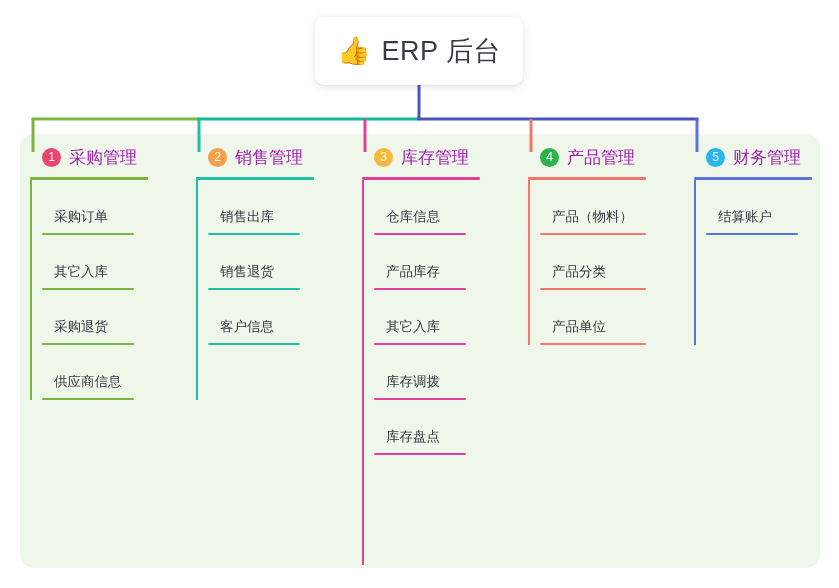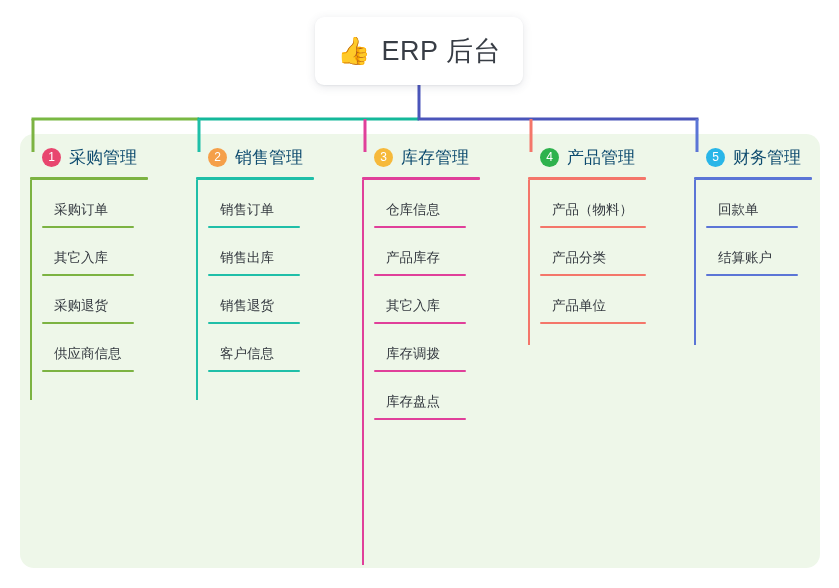--- a/index.html
+++ b/index.html
@@ -89,21 +89,21 @@
     border-radius: 50%;
     color: #ffffff;
     font-size: 12px;
     line-height: 19px;
     text-align: center;
     flex: 0 0 auto;
     font-weight: normal;
   }
   .col-title {
     font-size: 17px;
-    color: #0c4a6e;
+    color: #a21caf;
     white-space: nowrap;
   }
   .col-rule {
     height: 3px;
     margin-top: 8px;
     border-radius: 1px;
   }
 
   
   .leaves {
@@ -112,21 +112,21 @@
     padding-left: 12px;
   }
   .leaf-spine {
     position: absolute;
     left: 0px;
     top: 0;
     width: 2px;
   }
   .leaf {
     position: relative;
-    height: 48px;
+    height: 55px;
     box-sizing: border-box;
   }
   .leaf-label {
     position: absolute;
     left: 12px;
     bottom: 9px;
     font-size: 13.5px;
     color: #33383f;
     white-space: nowrap;
   }
@@ -193,24 +193,20 @@
       </div>
       <div class="column" style="left: 196px; width: 150px;">
         <div class="col-head">
           <span class="badge" style="background: rgb(245, 160, 74);">2</span>
           <span class="col-title">销售管理</span>
         </div>
         <div class="col-rule" style="background: rgb(31, 191, 168); width: 118px;"></div>
         <div class="leaves">
           <div class="leaf-spine" style="background: rgb(31, 191, 168); height: 220px;"></div>
           <div class="leaf">
-            <span class="leaf-label">销售订单</span>
-            <div class="leaf-rule" style="background: rgb(31, 191, 168); width: 92px;"></div>
-          </div>
-          <div class="leaf">
             <span class="leaf-label">销售出库</span>
             <div class="leaf-rule" style="background: rgb(31, 191, 168); width: 92px;"></div>
           </div>
           <div class="leaf">
             <span class="leaf-label">销售退货</span>
             <div class="leaf-rule" style="background: rgb(31, 191, 168); width: 92px;"></div>
           </div>
           <div class="leaf">
             <span class="leaf-label">客户信息</span>
             <div class="leaf-rule" style="background: rgb(31, 191, 168); width: 92px;"></div>
@@ -271,24 +267,20 @@
       </div>
       <div class="column" style="left: 694px; width: 130px;">
         <div class="col-head">
           <span class="badge" style="background: rgb(41, 182, 232);">5</span>
           <span class="col-title">财务管理</span>
         </div>
         <div class="col-rule" style="background: rgb(91, 117, 214); width: 118px;"></div>
         <div class="leaves">
           <div class="leaf-spine" style="background: rgb(91, 117, 214); height: 165px;"></div>
           <div class="leaf">
-            <span class="leaf-label">回款单</span>
-            <div class="leaf-rule" style="background: rgb(91, 117, 214); width: 92px;"></div>
-          </div>
-          <div class="leaf">
             <span class="leaf-label">结算账户</span>
             <div class="leaf-rule" style="background: rgb(91, 117, 214); width: 92px;"></div>
           </div>
         </div>
       </div>
     </div>
 
 </div>
 
 </body></html>

